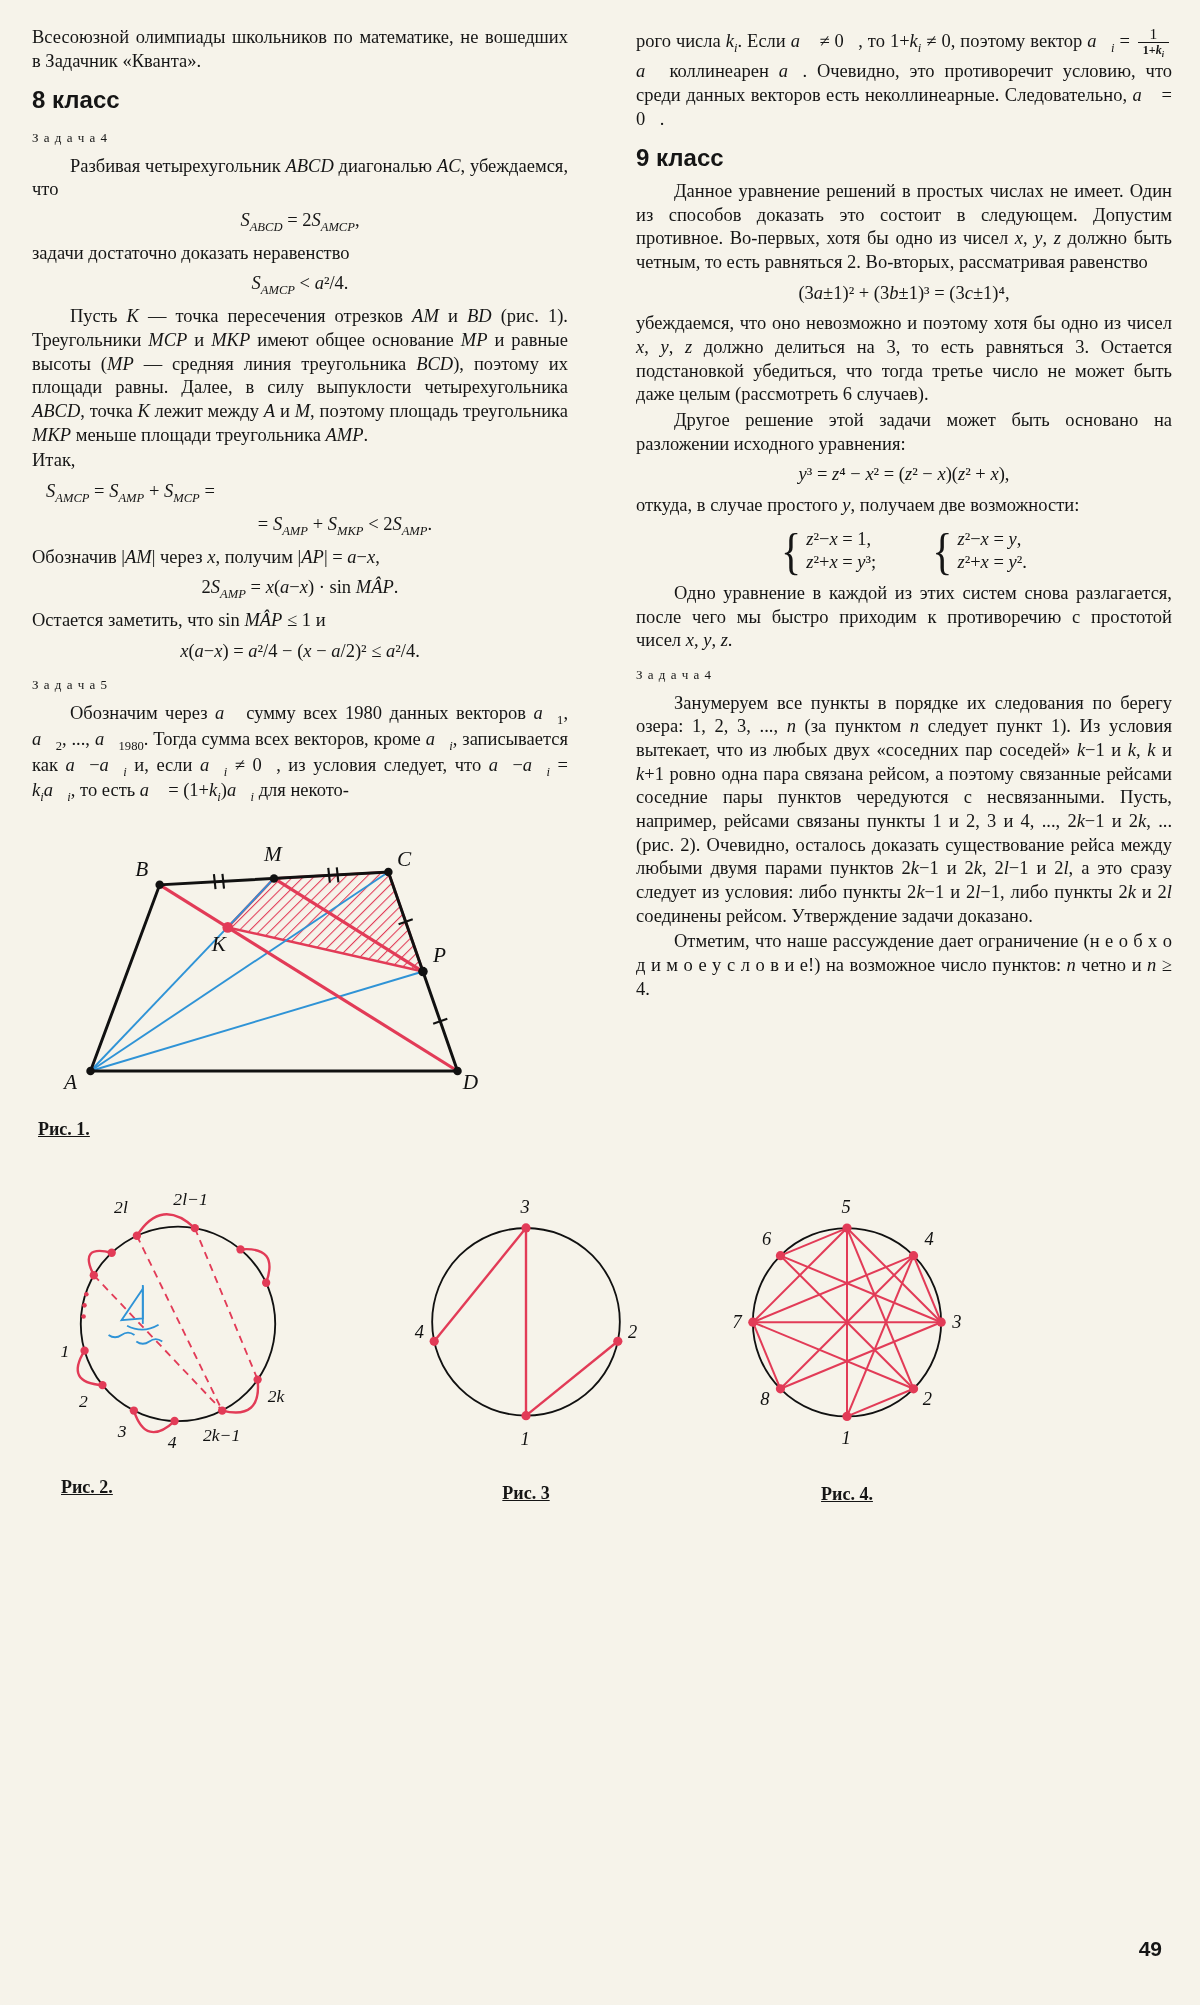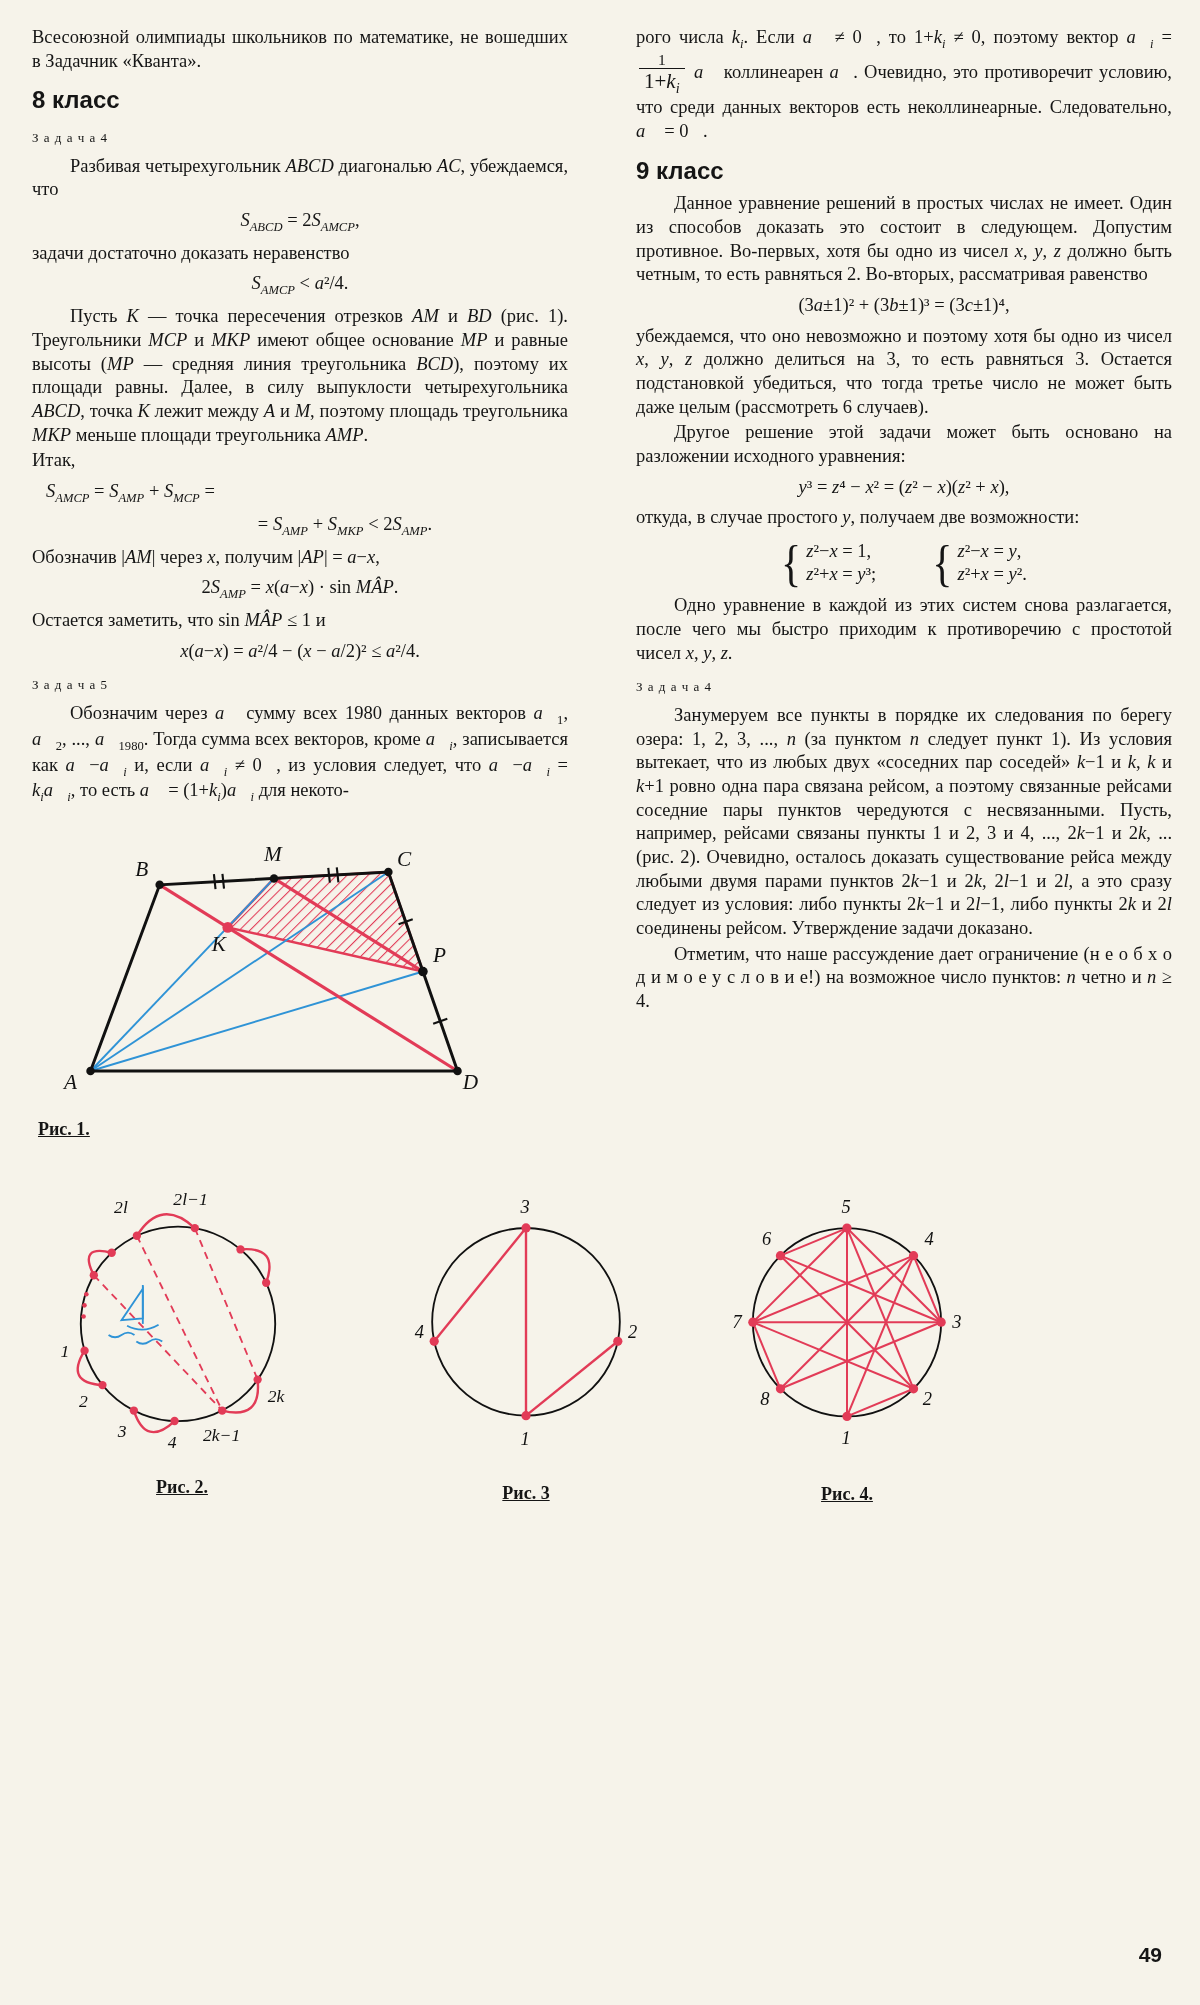--- a/index.html
+++ b/index.html
@@ -13,37 +13,37 @@
   .col p{margin:0 0 2px 0;text-indent:38px;}
   .col p.noindent{text-indent:0;}
   .grade{font-family:"Liberation Sans",sans-serif;font-weight:700;font-size:24px;margin:12px 0 6px;}
   .task{font-weight:400;font-size:13px;letter-spacing:1px;margin:14px 0 8px;}
   .formula{text-align:center;margin:7px 0;font-size:18.5px;}
   .formula.fleft{text-align:left;padding-left:14px;}
   .formula.fright{text-align:center;padding-left:90px;}
   sub{font-size:0.68em;}
   .frac{display:inline-block;text-align:center;vertical-align:middle;line-height:1.05;margin:0 3px;}
   .frac .num{display:block;font-size:15.5px;padding:0 5px;}
-  .frac .den{display:block;font-size:21px;padding:1px 5px 0;border-top:1.5px solid #151515;}
+  .frac .den{display:block;font-size:12px;padding:1px 5px 0;border-top:1.5px solid #151515;font-weight:bold;}
   .systems{display:flex;justify-content:center;gap:56px;margin:10px 0 8px;}
   .system{display:flex;align-items:center;gap:5px;}
   .brace{font-size:42px;font-weight:300;transform:scaleY(1.2);line-height:1;}
   .syslines div{line-height:1.25;}
   .figwrap{margin-top:16px;}
   .figcap{font-weight:700;font-size:18px;margin:12px 0 0 6px;text-decoration:underline;}
   .figrow{display:flex;align-items:flex-start;margin-top:44px;padding-left:53px;}
   .figblock{text-align:center;}
   .figblock .figcap{margin:14px 0 0 0;}
-  .figblock.b2 .figcap{text-align:center;margin-left:8px;}
+  .figblock.b2 .figcap{text-align:left;margin-left:8px;}
   .figblock.b3{margin-left:108px;margin-top:8px;}
   .figblock.b4{margin-left:86px;margin-top:8px;}
   svg{display:block;}
   .svglabel{font-family:"Liberation Serif",serif;font-style:italic;font-size:20px;fill:#111;}
   .svglabel.small{font-size:19px;}
-  .pageno{position:absolute;right:38px;bottom:38px;font-family:"Liberation Sans",sans-serif;font-weight:700;font-size:21px;}
+  .pageno{position:absolute;right:38px;bottom:44px;font-family:"Liberation Sans",sans-serif;font-weight:700;font-size:21px;}
 </style>
 </head>
 <body>
 
 <div class="page">
 
   <div class="col">
     <p class="noindent">Всесоюзной олимпиады школьников по математике, не вошедших в Задачник «Кванта».</p>
     <div class="grade">8 класс</div>
     <div class="task">З а д а ч а  4</div>

